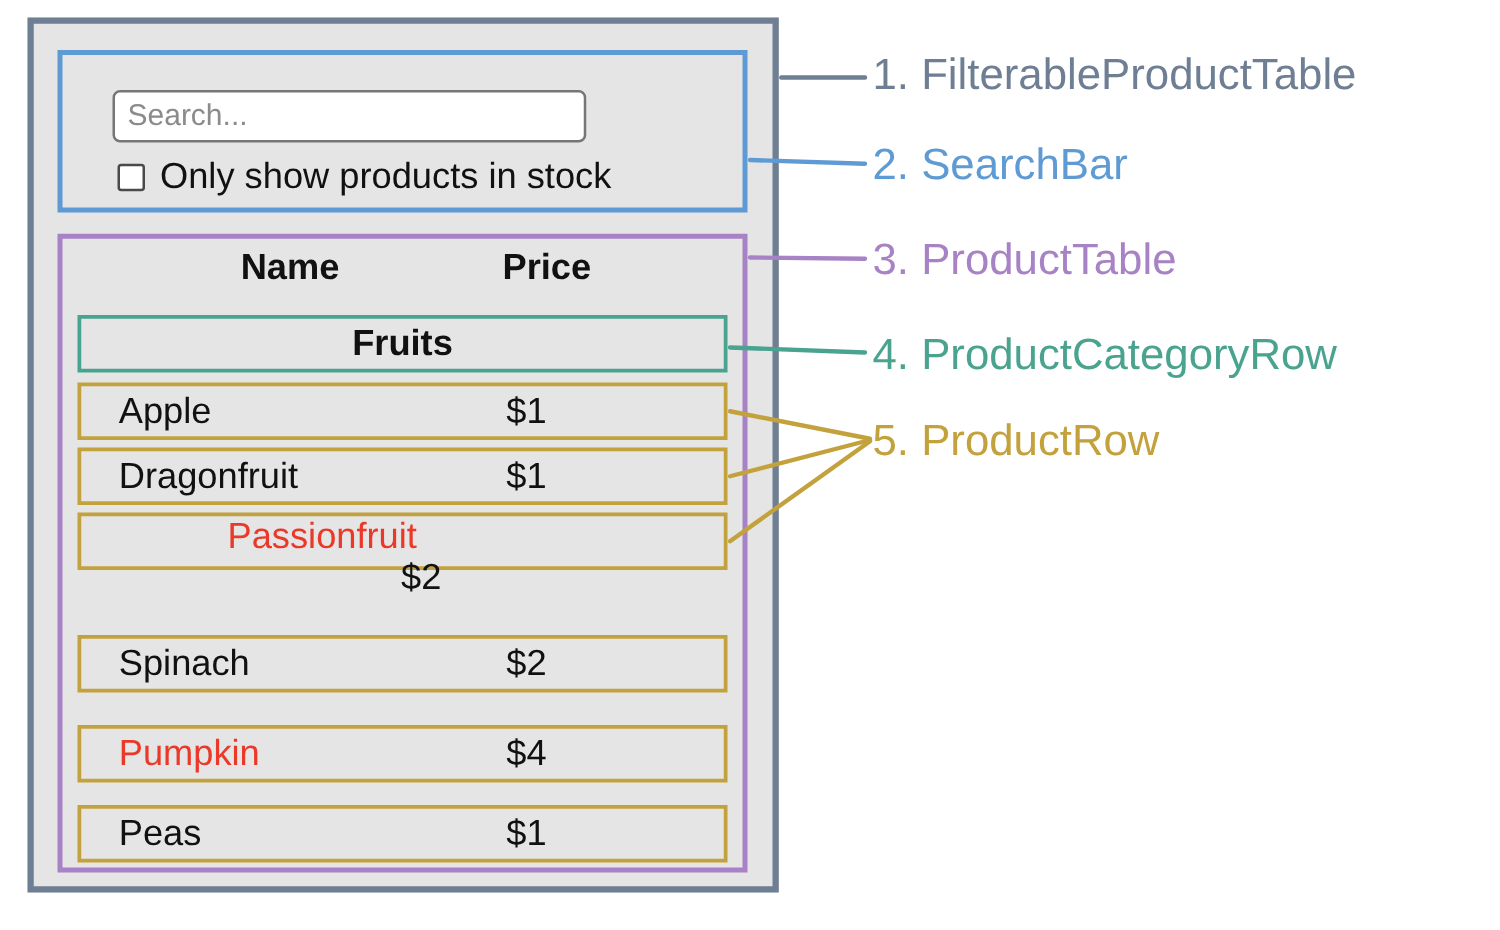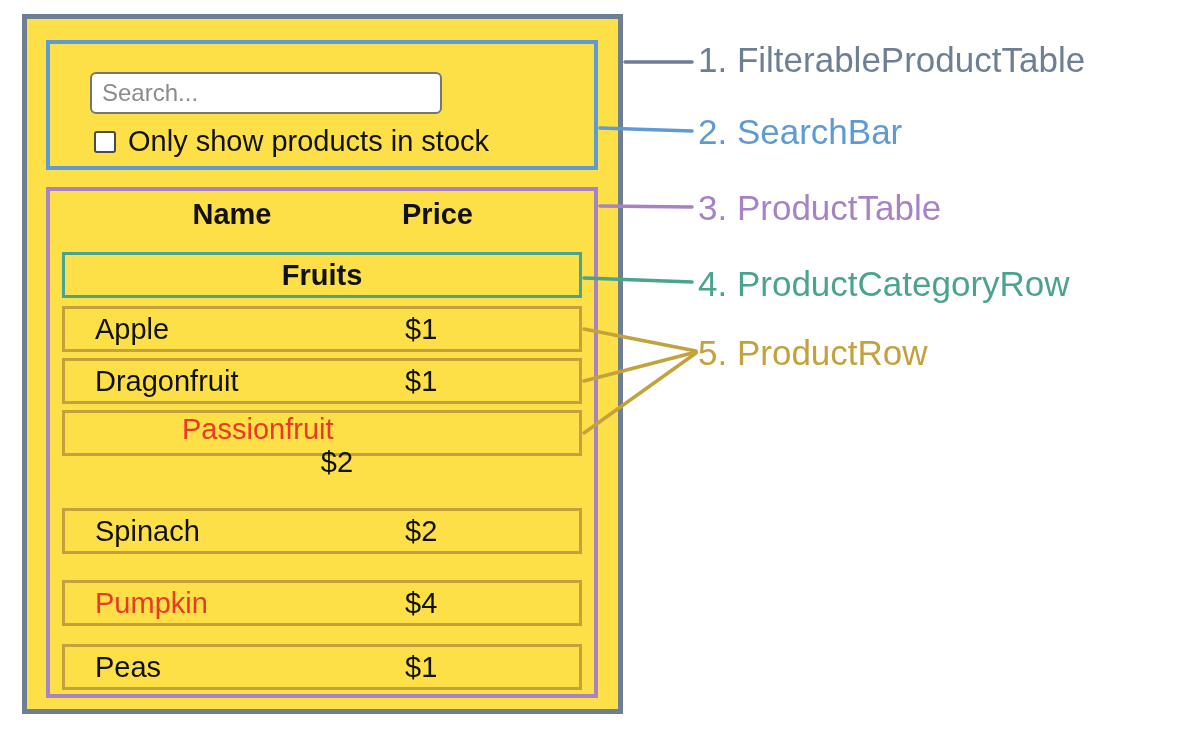--- a/index.html
+++ b/index.html
@@ -12,38 +12,38 @@
     width: 1200px;
     height: 744px;
     background: #ffffff;
     font-family: "Liberation Sans", "DejaVu Sans", sans-serif;
     color: var(--text, #111111);
     overflow: hidden;
   }
   .box {
     position: absolute;
     box-sizing: border-box;
-    background: #fde047;
+    background: #e5e5e5;
   }
   
   .frame {
     left: 22px; top: 14px;
     width: 601px; height: 700px;
     border: 5px solid var(--frame);
   }
   
   .searchbar {
     left: 46px; top: 40px;
     width: 552px; height: 130px;
     border: 4px solid var(--search-bar);
   }
   .search-input {
     position: absolute;
     left: 90px; top: 72px;
-    width: 352px; height: 42px;
+    width: 379px; height: 42px;
     box-sizing: border-box;
     border: 2px solid #767676;
     border-radius: 6px;
     padding: 15px 10px;
     font-size: 24px;
     font-family: inherit;
     color: #333333;
     outline: none;
     background: #ffffff;
   }

